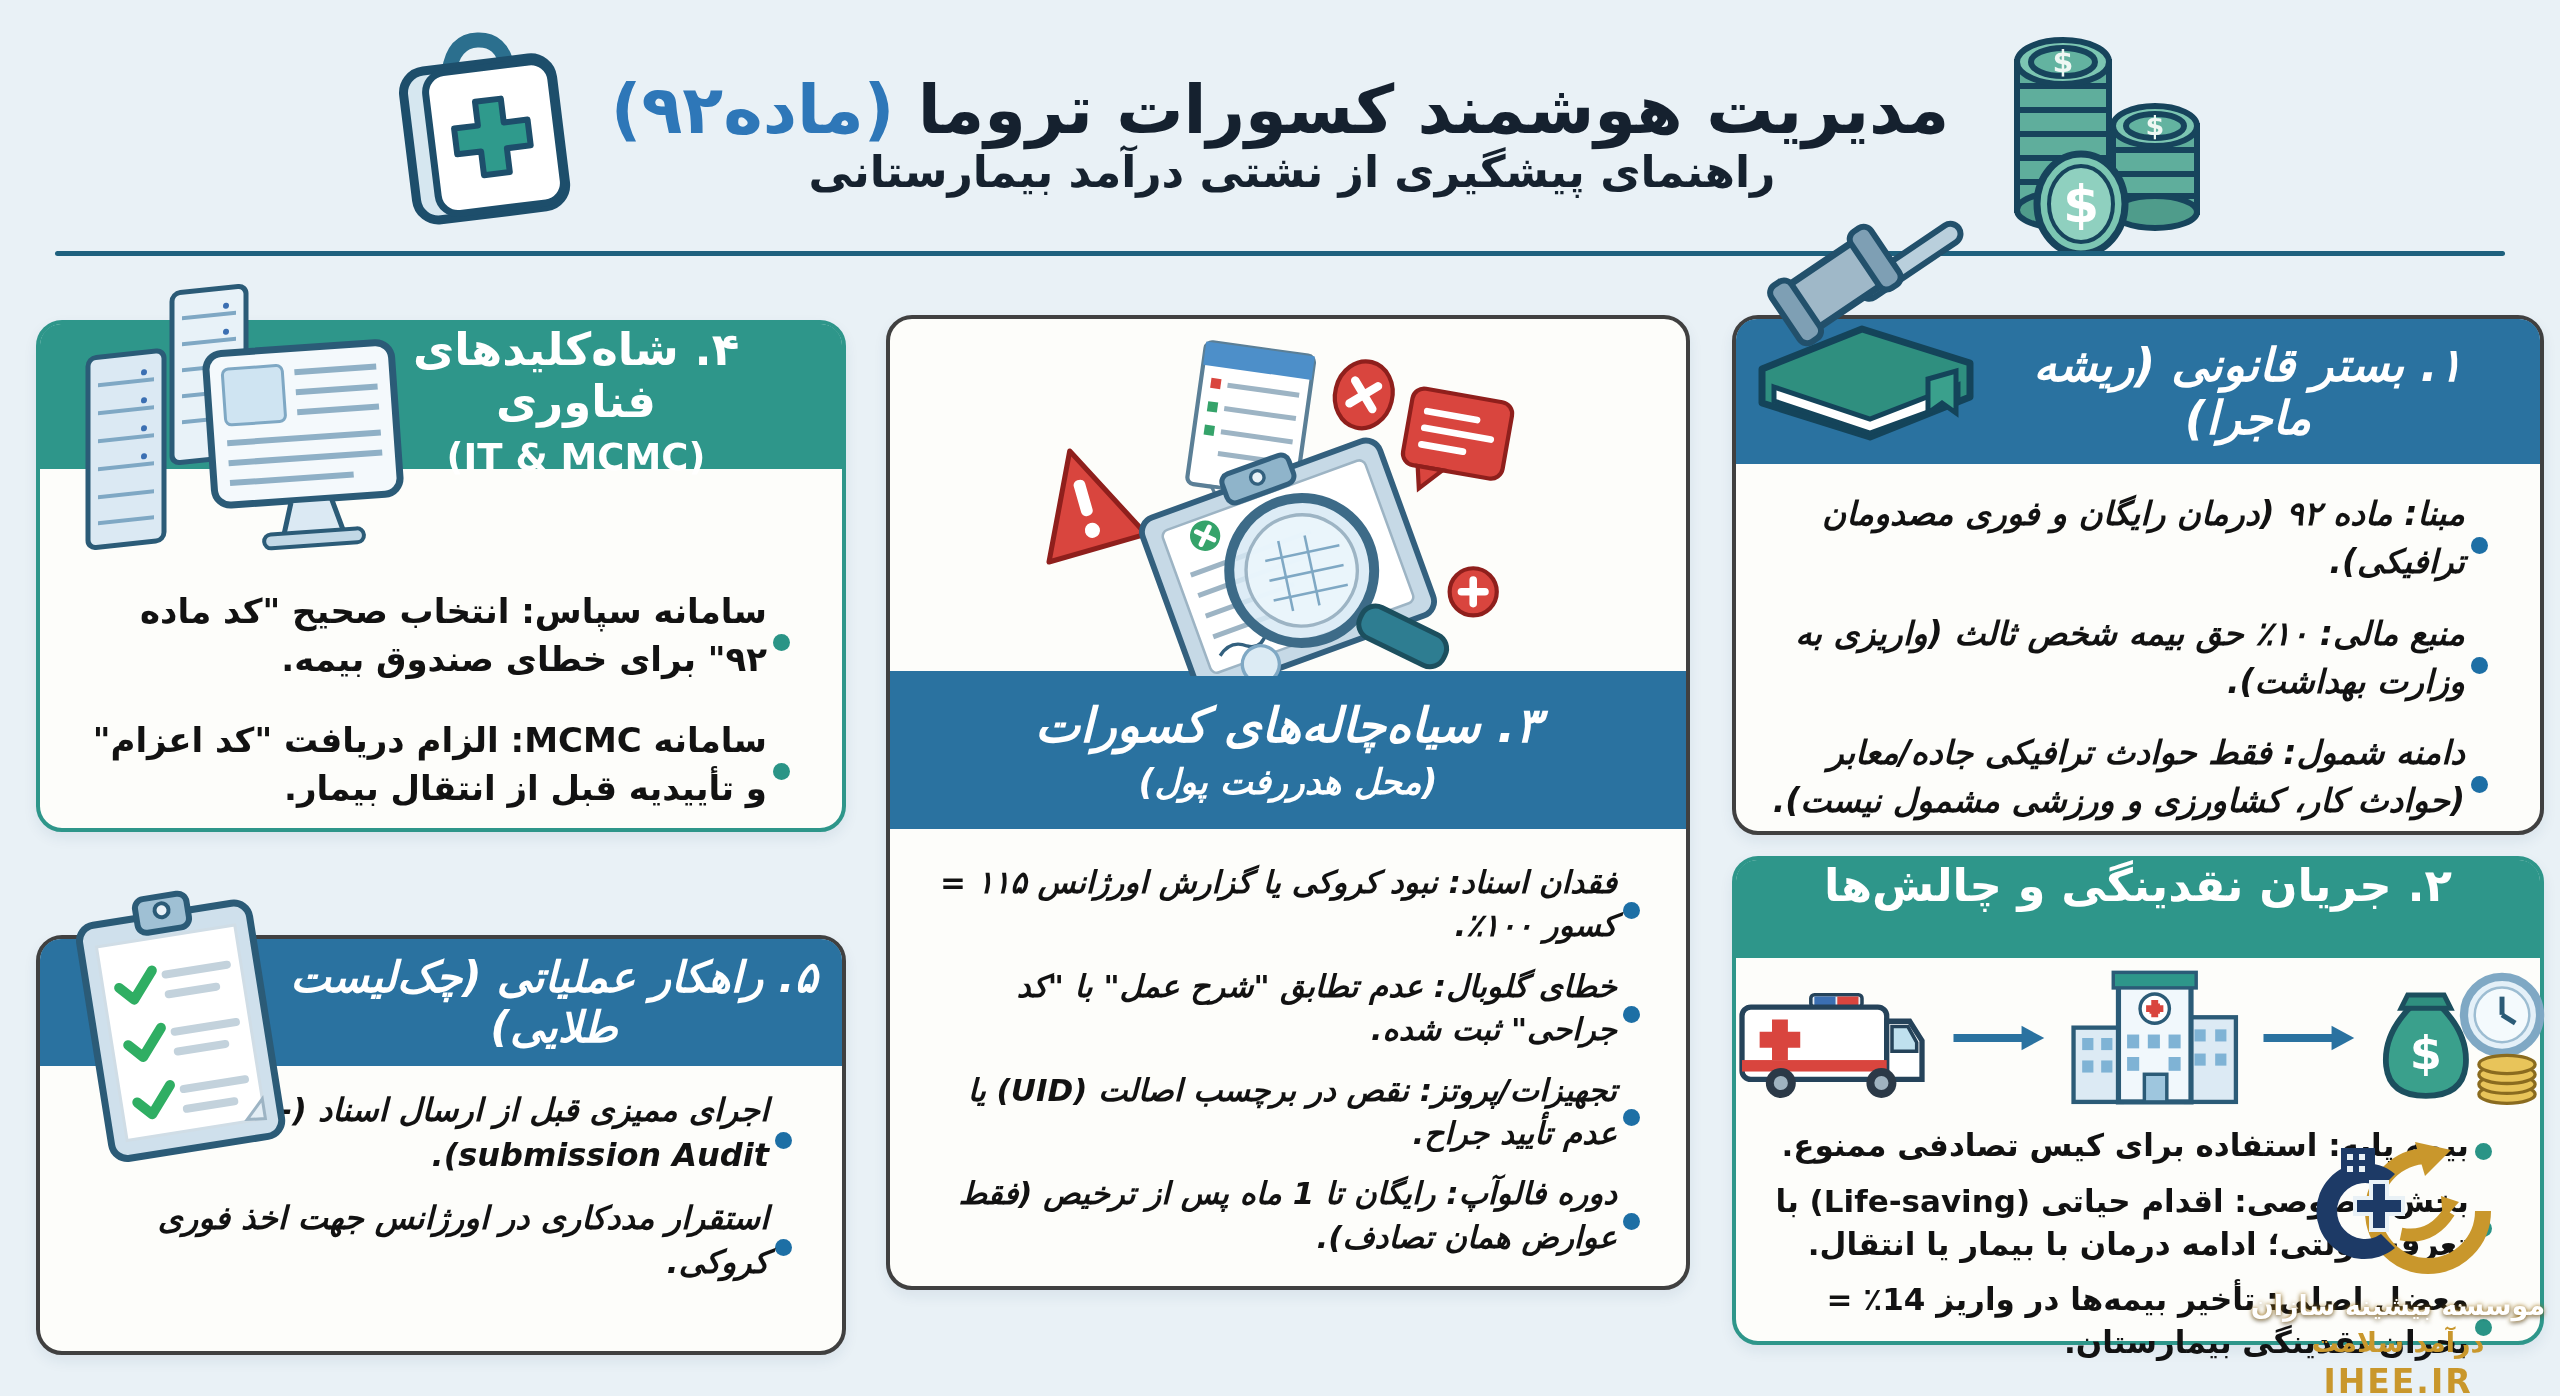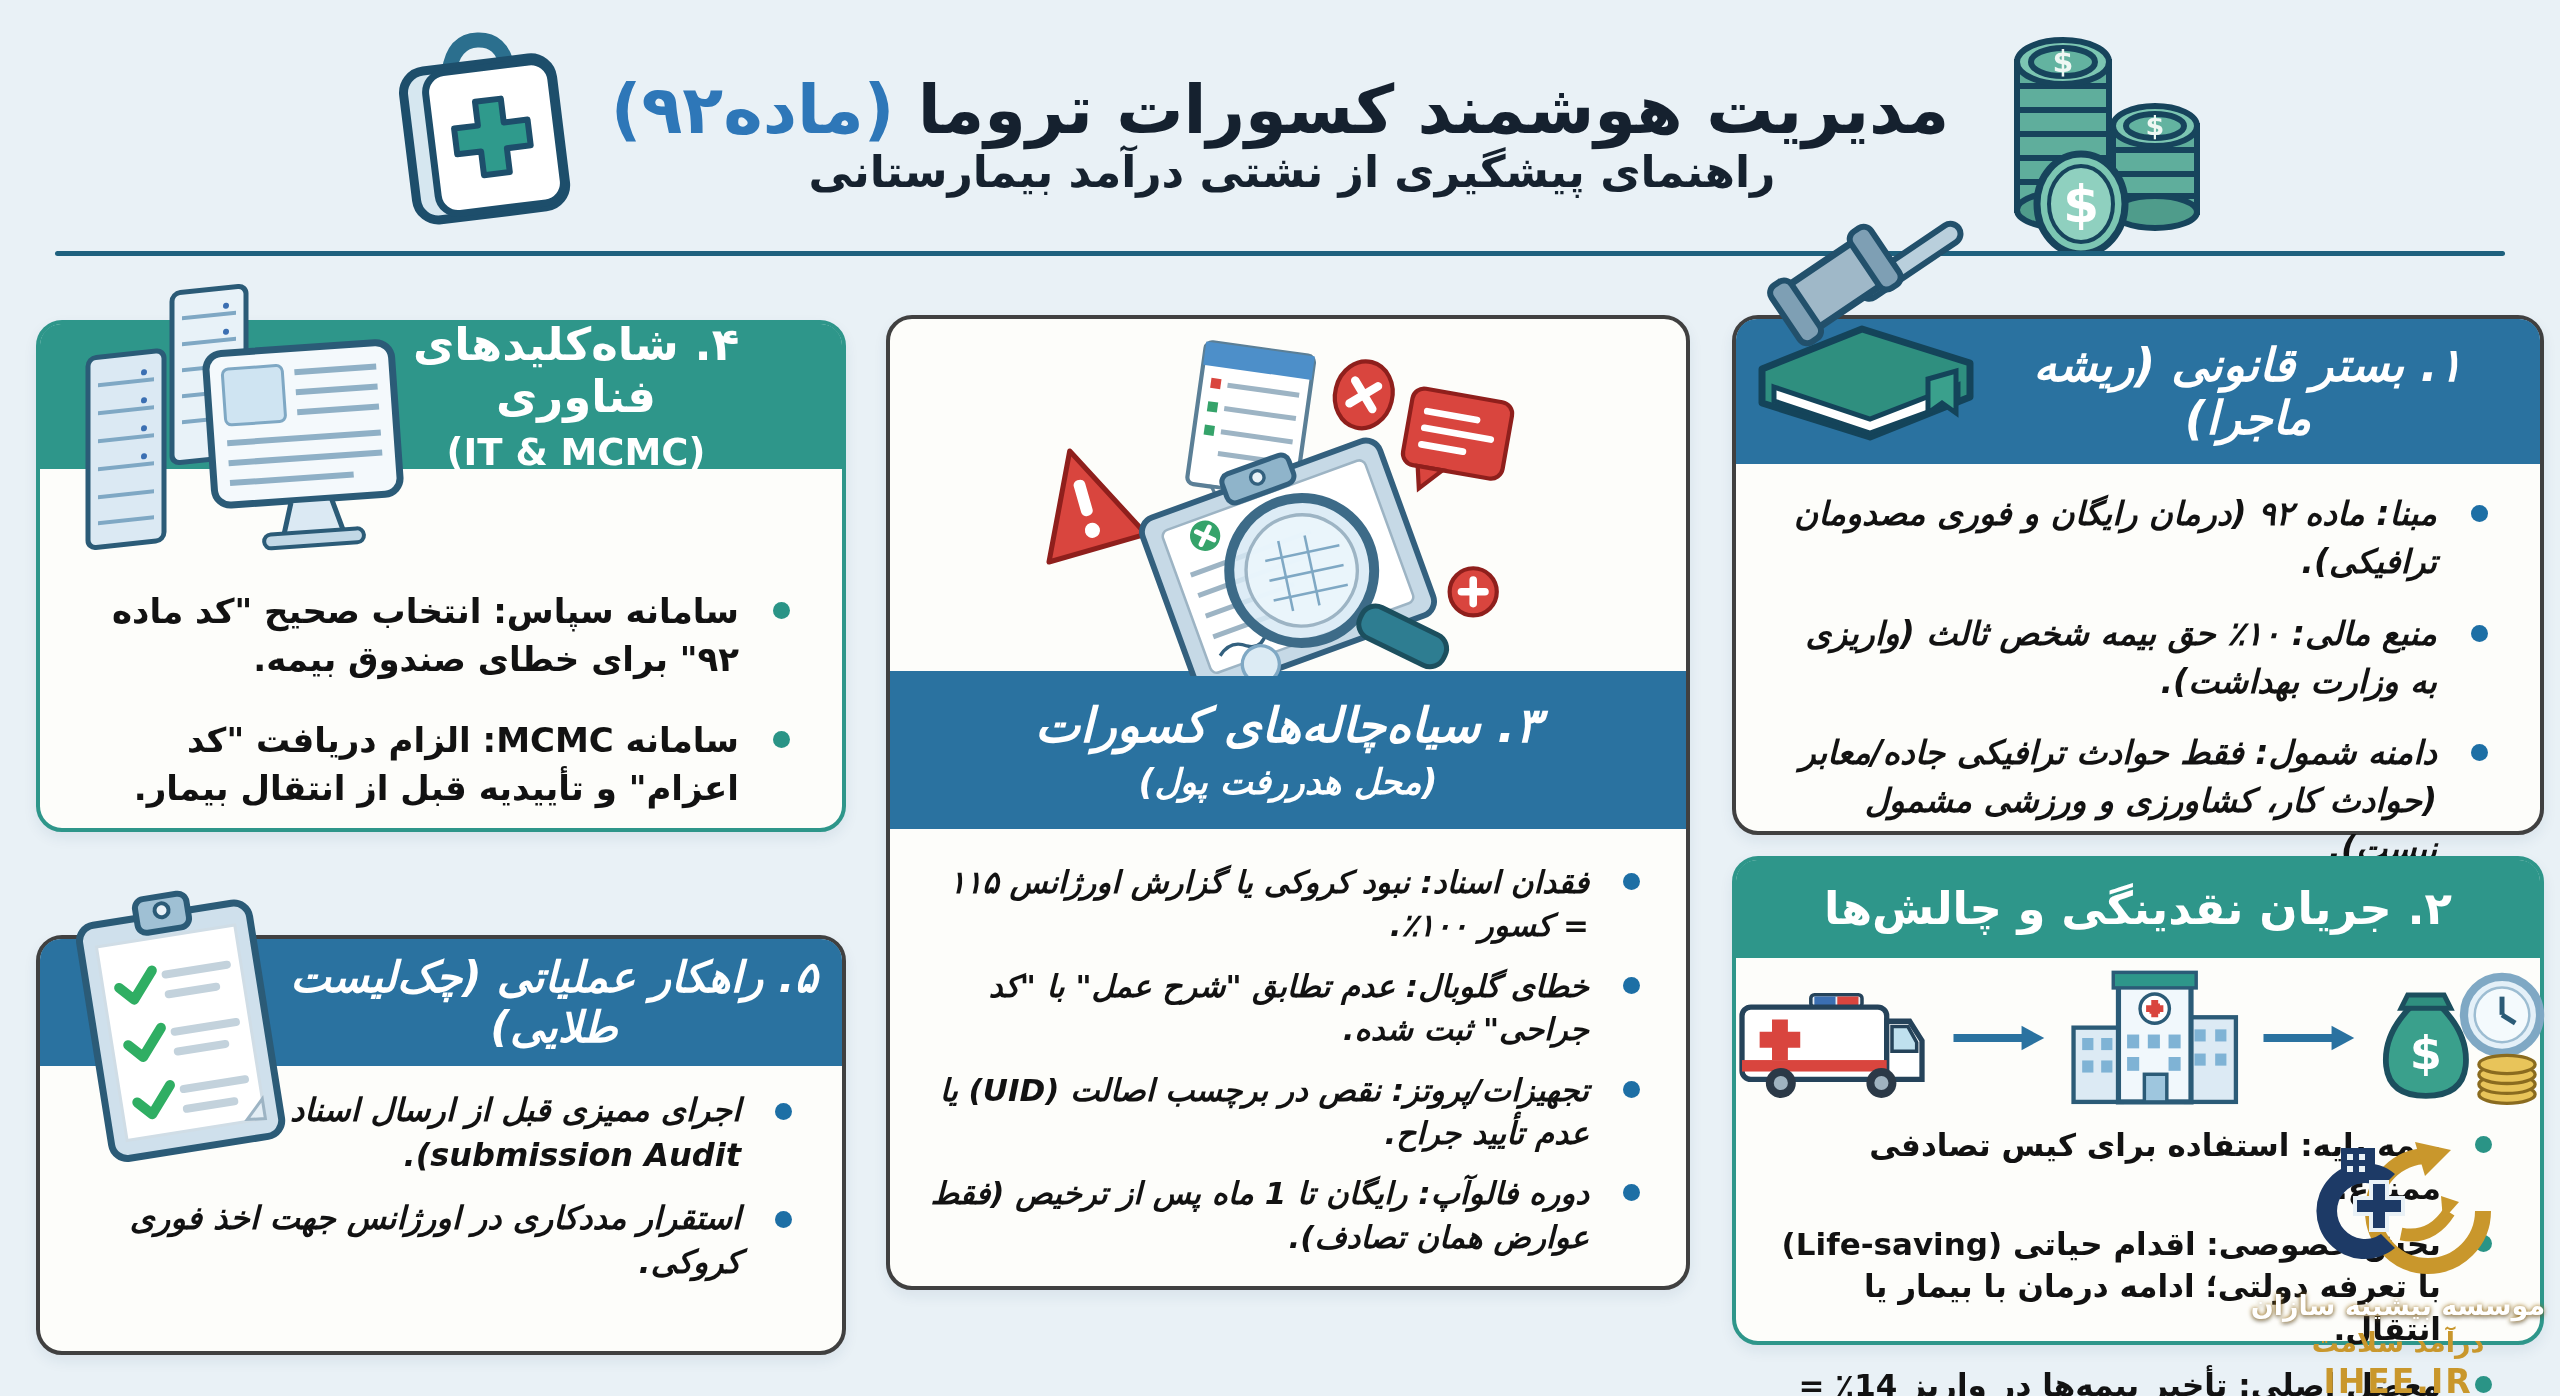--- a/index.html
+++ b/index.html
@@ -33,26 +33,26 @@
     box-shadow:0 6px 14px rgba(30,70,100,.08);
   }
   .card.blue{border:4px solid #404040;font-style:italic;}
   .card.teal{border:4px solid #2e968a;}
   .band{
     color:#ffffff;font-weight:800;text-align:center;
     border-radius:21px 21px 0 0;box-sizing:border-box;
     display:flex;flex-direction:column;align-items:center;justify-content:center;
   }
   .band.blue{background:#2a72a0;}
-  .band.teal{background:#2e968a;}
+  .band.teal{background:#2e968a;justify-content:space-between;}
   .band .t1{font-size:46px;line-height:1.15;}
   .band .t2{font-size:36px;margin-top:8px;}
 
   ul.bullets{list-style:none;margin:0;display:flex;flex-direction:column;box-sizing:border-box;}
-  ul.bullets li{display:flex;align-items:flex-start;gap:34px;color:#121212;font-weight:700;text-align:right;}
+  ul.bullets li{display:flex;align-items:center;gap:6px;color:#121212;font-weight:700;text-align:right;}
   .dot{flex:0 0 auto;width:17px;height:17px;border-radius:50%;margin-top:15px;}
   .dot.blue{background:#1d6fa5;}
   .dot.teal{background:#2a9486;}
 
   
   #card-legal{left:1732px;top:315px;width:812px;height:520px;}
   #card-legal .band{height:145px;padding:0 30px 0 250px;}
   #card-legal .bullets{padding:26px 52px 14px 34px;gap:24px;font-size:33px;line-height:1.45;}
   #gavel-wrap{position:absolute;left:-4px;top:-118px;width:268px;height:262px;}
 

